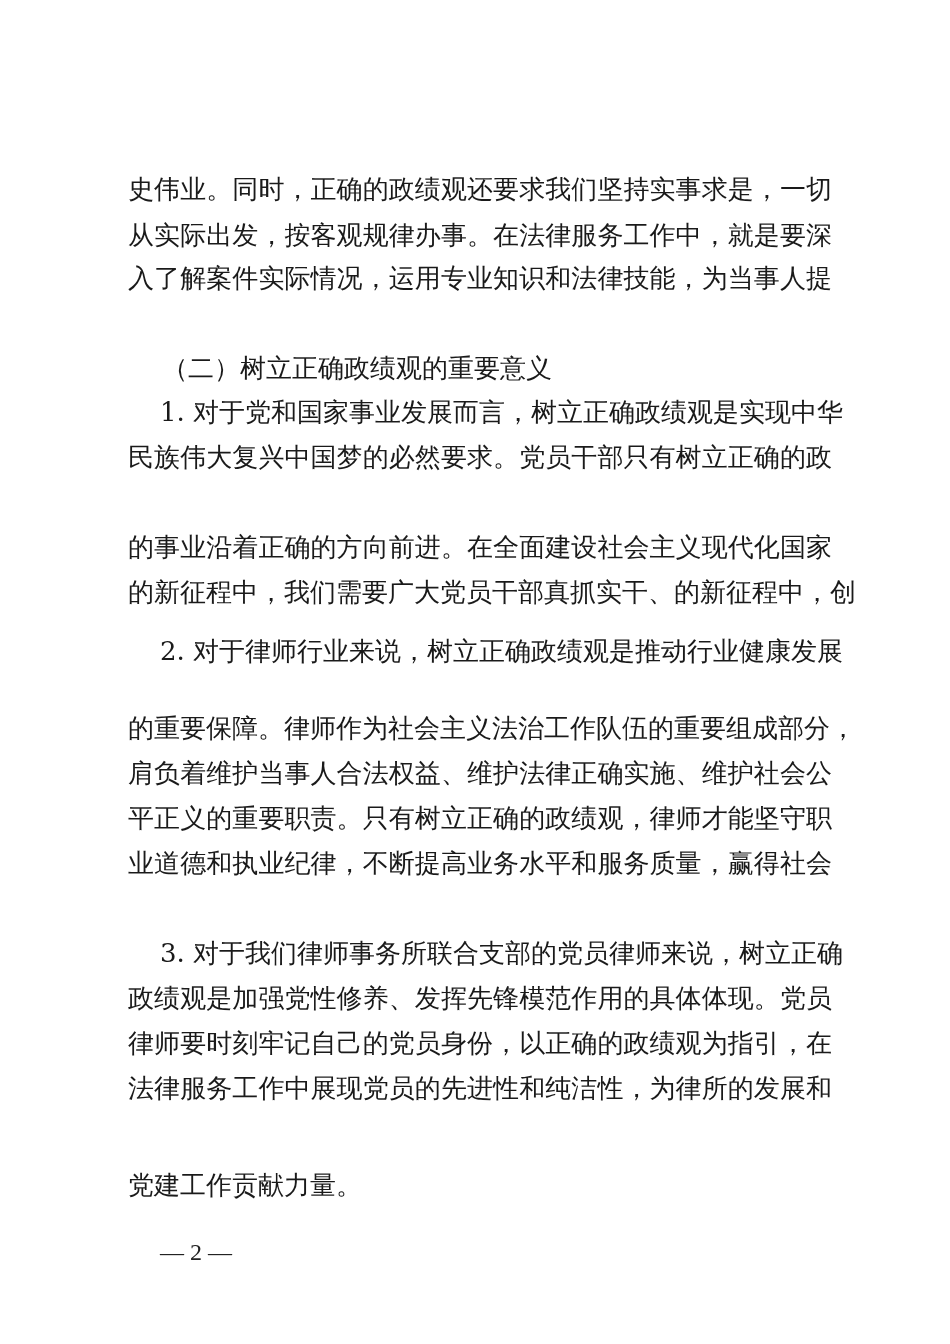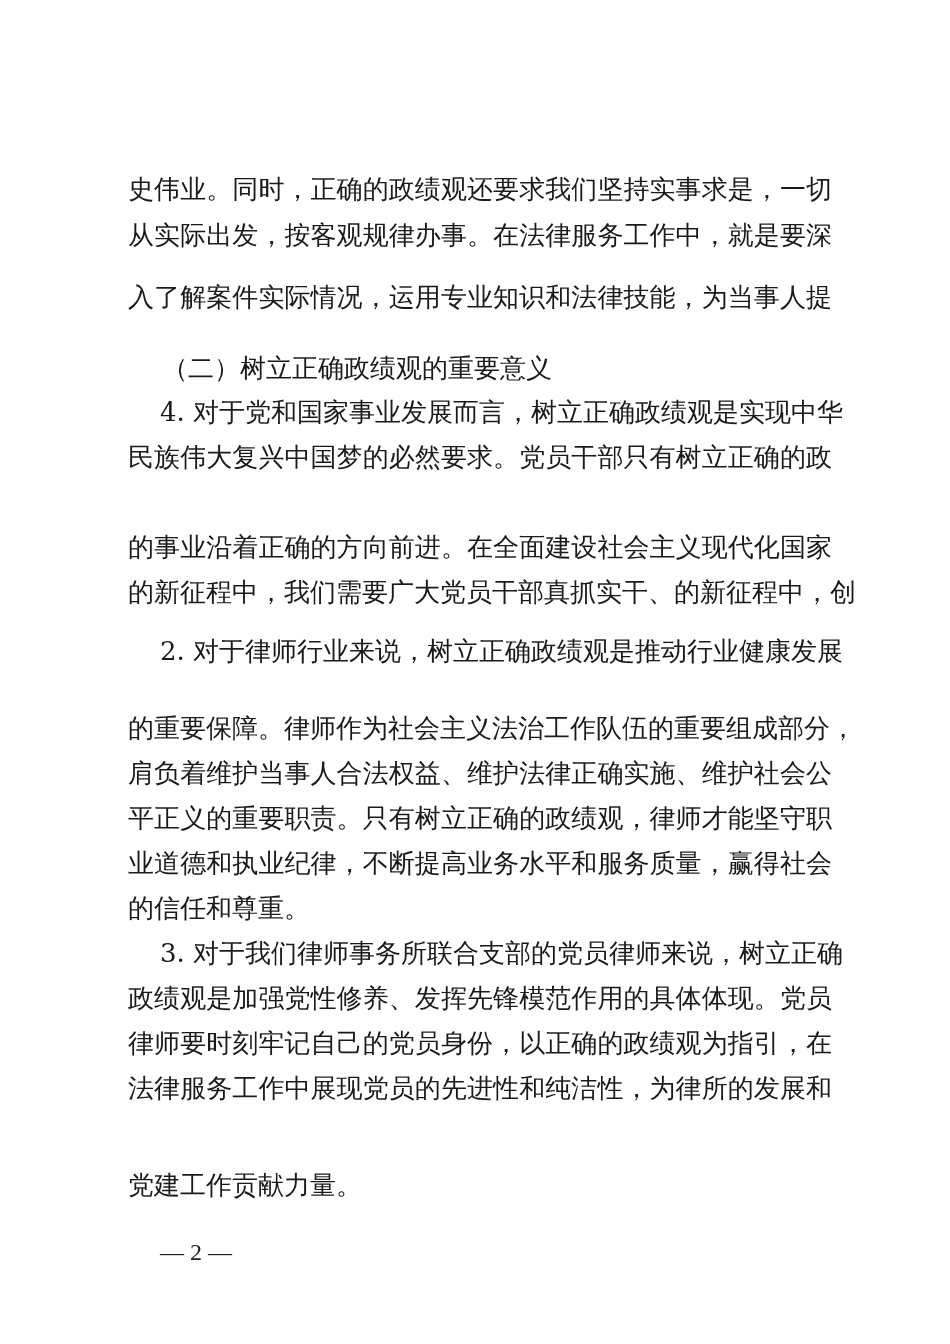--- a/index.html
+++ b/index.html
@@ -14,35 +14,34 @@
   .pagenum { position:absolute; left:160px; top:1237px; font-size:24px; line-height:30px;
              font-family:"Liberation Serif","DejaVu Serif",serif; color:#222; }
 </style>
 </head>
 <body>
 
 <div class="page">
 
   <div class="line" style="top:174px">史伟业。同时，正确的政绩观还要求我们坚持实事求是，一切</div>
   <div class="line" style="top:220px">从实际出发，按客观规律办事。在法律服务工作中，就是要深</div>
-  <div class="line" style="top:282px">入了解案件实际情况，运用专业知识和法律技能，为当事人提</div>
+  <div class="line" style="top:263px">入了解案件实际情况，运用专业知识和法律技能，为当事人提</div>
 
   <div class="line heading" style="top:353px">（二）树立正确政绩观的重要意义</div>
 
-  <div class="line indent" style="top:397px">4. 对于党和国家事业发展而言，树立正确政绩观是实现中华</div>
+  <div class="line indent" style="top:397px">1. 对于党和国家事业发展而言，树立正确政绩观是实现中华</div>
   <div class="line" style="top:442px">民族伟大复兴中国梦的必然要求。党员干部只有树立正确的政</div>
   <div class="line" style="top:532px">的事业沿着正确的方向前进。在全面建设社会主义现代化国家</div>
   <div class="line" style="top:577px">的新征程中，我们需要广大党员干部真抓实干、的新征程中，创</div>
 
   <div class="line indent" style="top:636px">2. 对于律师行业来说，树立正确政绩观是推动行业健康发展</div>
   <div class="line" style="top:713px">的重要保障。律师作为社会主义法治工作队伍的重要组成部分，</div>
   <div class="line" style="top:758px">肩负着维护当事人合法权益、维护法律正确实施、维护社会公</div>
   <div class="line" style="top:803px">平正义的重要职责。只有树立正确的政绩观，律师才能坚守职</div>
   <div class="line" style="top:848px">业道德和执业纪律，不断提高业务水平和服务质量，赢得社会</div>
-  <div class="line last" style="top:893px">的信任和尊重。</div>
 
   <div class="line indent" style="top:938px">3. 对于我们律师事务所联合支部的党员律师来说，树立正确</div>
   <div class="line" style="top:983px">政绩观是加强党性修养、发挥先锋模范作用的具体体现。党员</div>
   <div class="line" style="top:1073px">法律服务工作中展现党员的先进性和纯洁性，为律所的发展和</div>
   <div class="line" style="top:1028px">律师要时刻牢记自己的党员身份，以正确的政绩观为指引，在</div>
   <div class="line last" style="top:1170px">党建工作贡献力量。</div>
 
   <div class="pagenum">— 2 —</div>
 </div>
 

